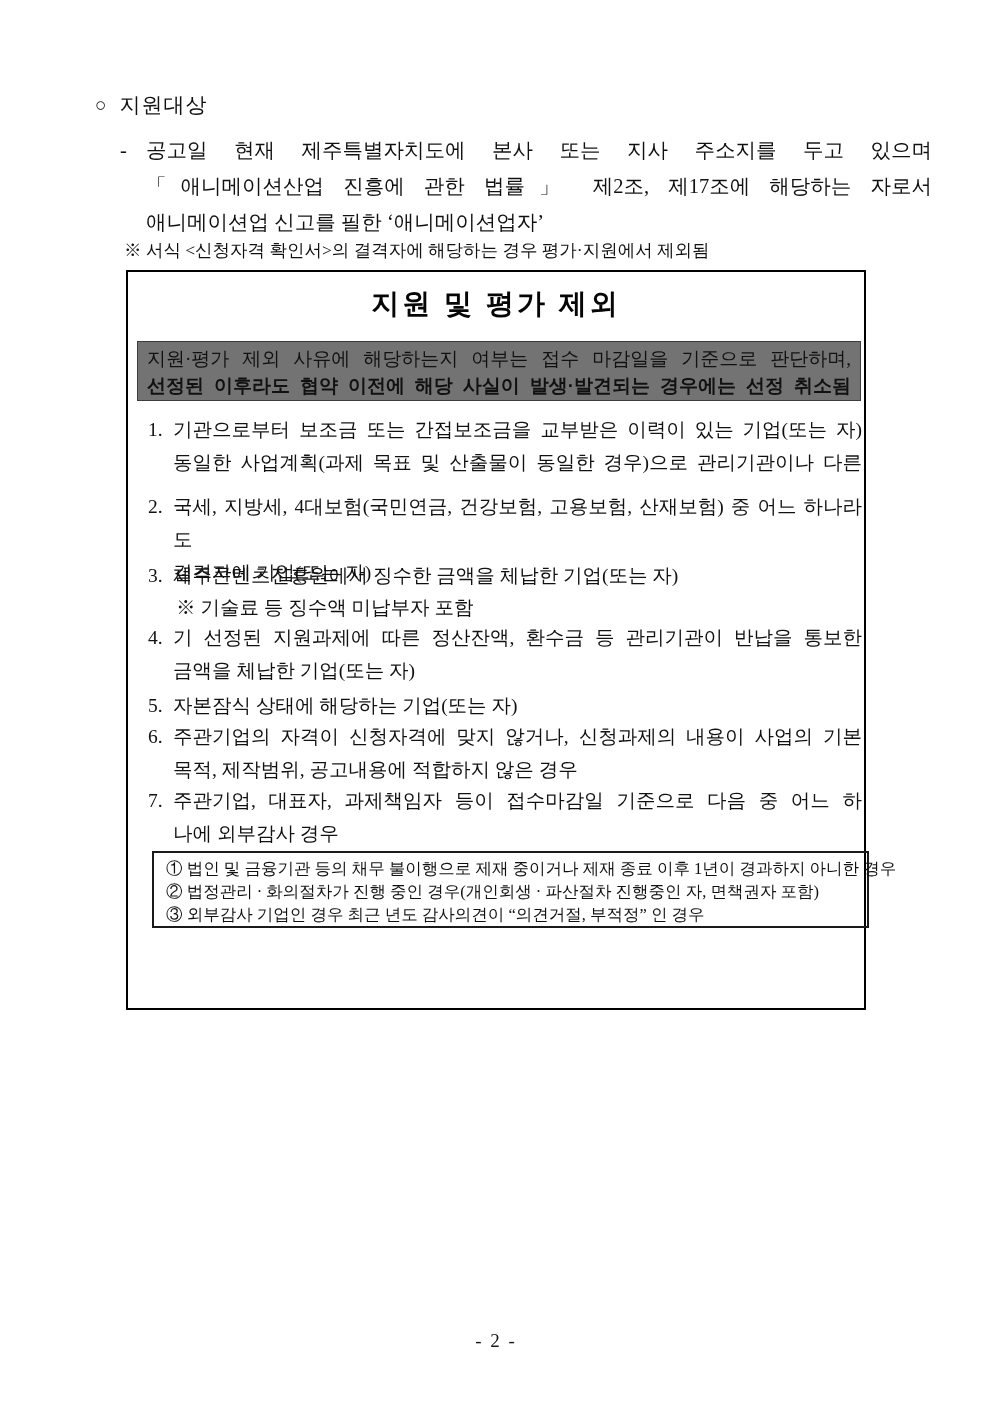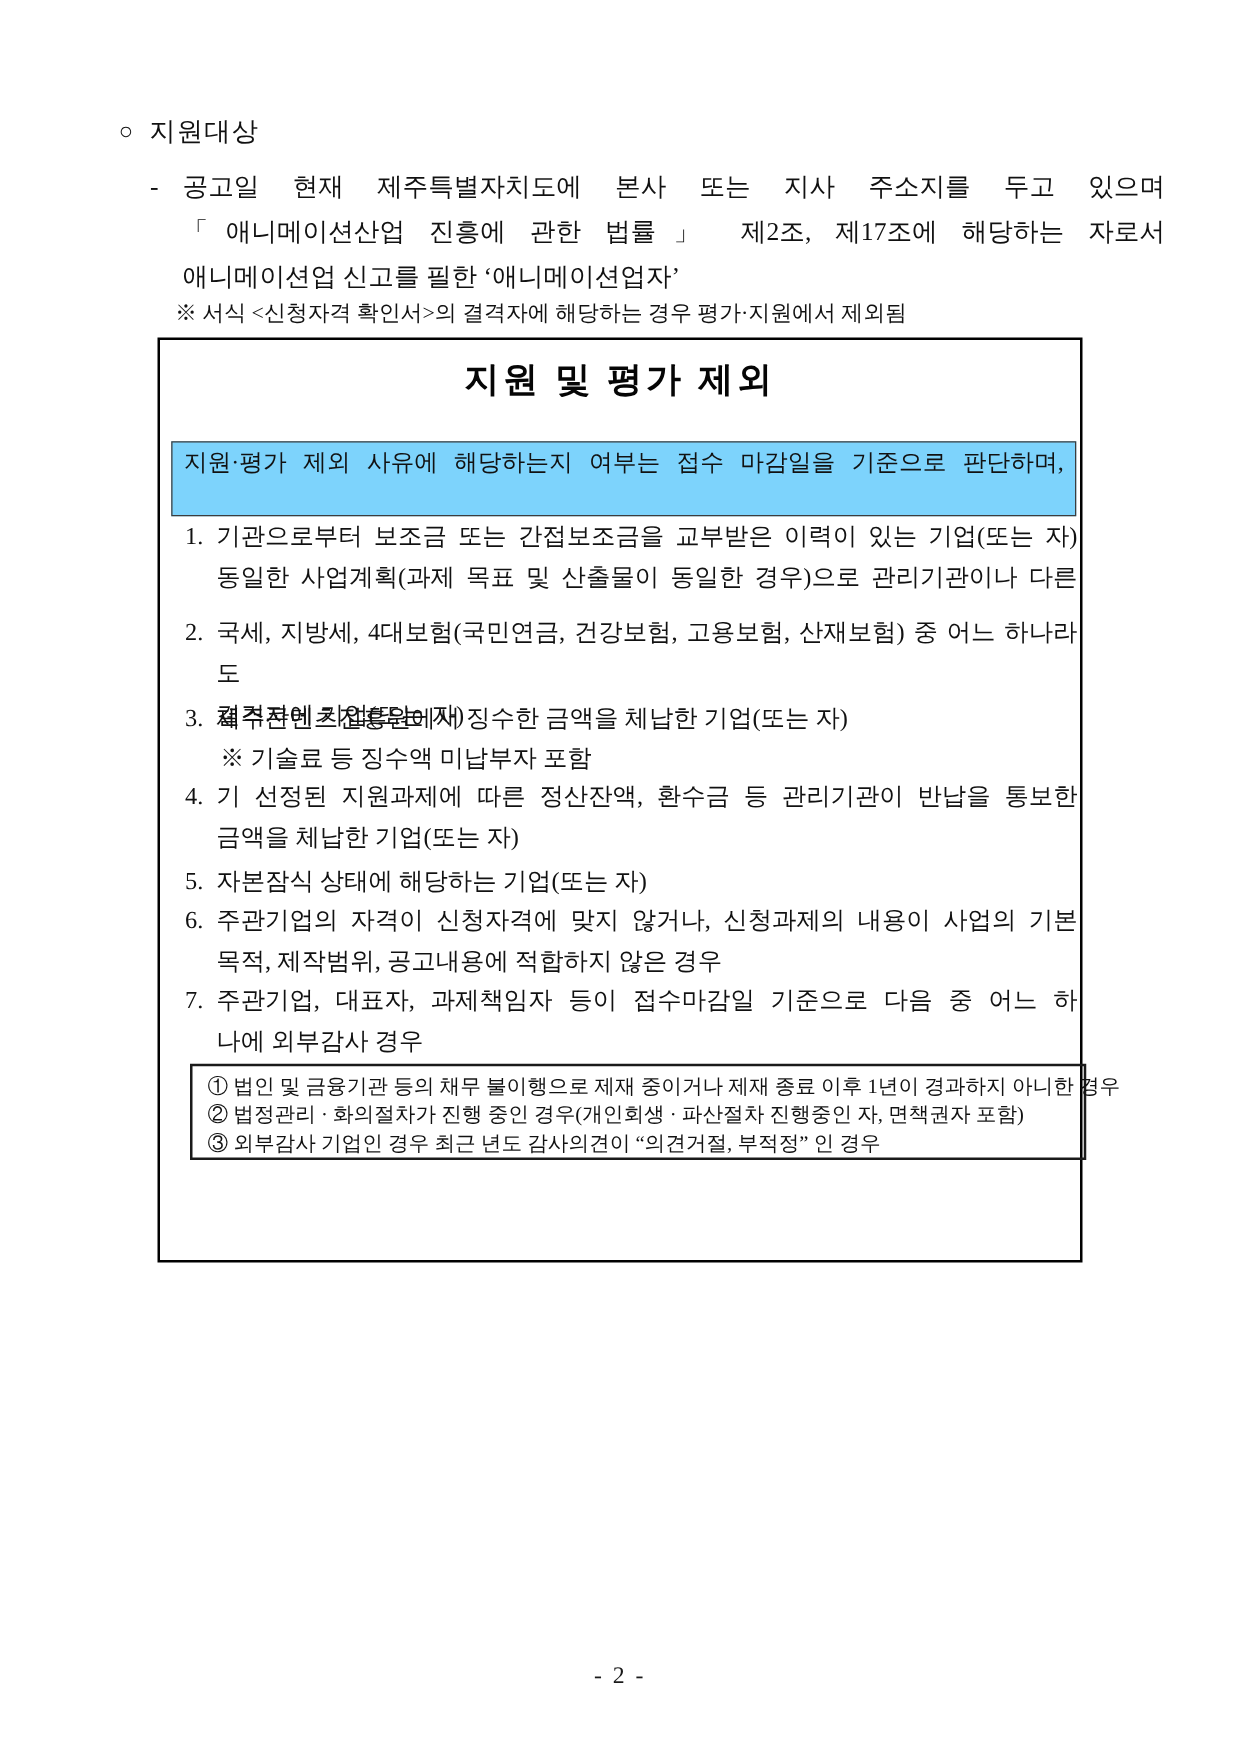--- a/index.html
+++ b/index.html
@@ -20,43 +20,42 @@
   }
   .bullet-line .bullet { margin-right:12px; font-size:19px; position:relative; top:-1px; }
   .dash-block {
     position:absolute; left:120px; top:132px; width:812px;
     font-size:20.5px;
   }
   .dash-block .dash { position:absolute; left:0; top:0; line-height:36px; }
   .dash-block .dl { margin-left:26px; line-height:36px; }
   .stretch { text-align:justify; text-align-last:justify; }
   .intro-note {
-    position:absolute; left:140px; top:238px;
+    position:absolute; left:124px; top:238px;
     font-size:17.5px; white-space:nowrap;
   }
   
   .exbox {
     position:absolute; left:126px; top:270px;
     width:740px; height:740px;
     border:2px solid #000000;
     background:#ffffff;
   }
   .exbox-title {
     margin-top:13px; text-align:center;
     font-family:"Liberation Sans", sans-serif;
     font-weight:700; font-size:28px; letter-spacing:3px;
     color:#050505;
   }
   .notice {
     position:absolute; left:9px; top:69px;
     width:724px; height:60px;
-    background:#7dd3fc;
+    background:#737373;
     border:1px solid #3c3c3c;
     padding:3px 9px 0 9px;
-    margin-top:12px;
   }
   .notice .n1 {
     font-size:19px; line-height:27px;
   }
   .notice .n2 {
     font-size:19px; line-height:27px;
     font-family:"Liberation Sans", sans-serif; font-weight:700;
   }
   .item {
     position:absolute; left:20px; width:714px;
@@ -105,20 +104,21 @@
     <div class="dl">애니메이션업 신고를 필한 ‘애니메이션업자’</div>
   </div>
 
   <div class="intro-note">※ 서식 &lt;신청자격 확인서&gt;의 결격자에 해당하는 경우 평가·지원에서 제외됨</div>
 
   <div class="exbox">
     <div class="exbox-title">지원 및 평가 제외</div>
 
     <div class="notice">
       <div class="n1 stretch">지원·평가 제외 사유에 해당하는지 여부는 접수 마감일을 기준으로 판단하며,</div>
+      <div class="n2 stretch">선정된 이후라도 협약 이전에 해당 사실이 발생·발견되는 경우에는 선정 취소됨</div>
     </div>
 
     <div class="item i1">
       <span class="no">1.</span>
       <div class="ln stretch">기관으로부터 보조금 또는 간접보조금을 교부받은 이력이 있는 기업(또는 자)</div>
       <div class="ln stretch">동일한 사업계획(과제 목표 및 산출물이 동일한 경우)으로 관리기관이나 다른</div>
     </div>
 
     <div class="item i2">
       <span class="no">2.</span>

